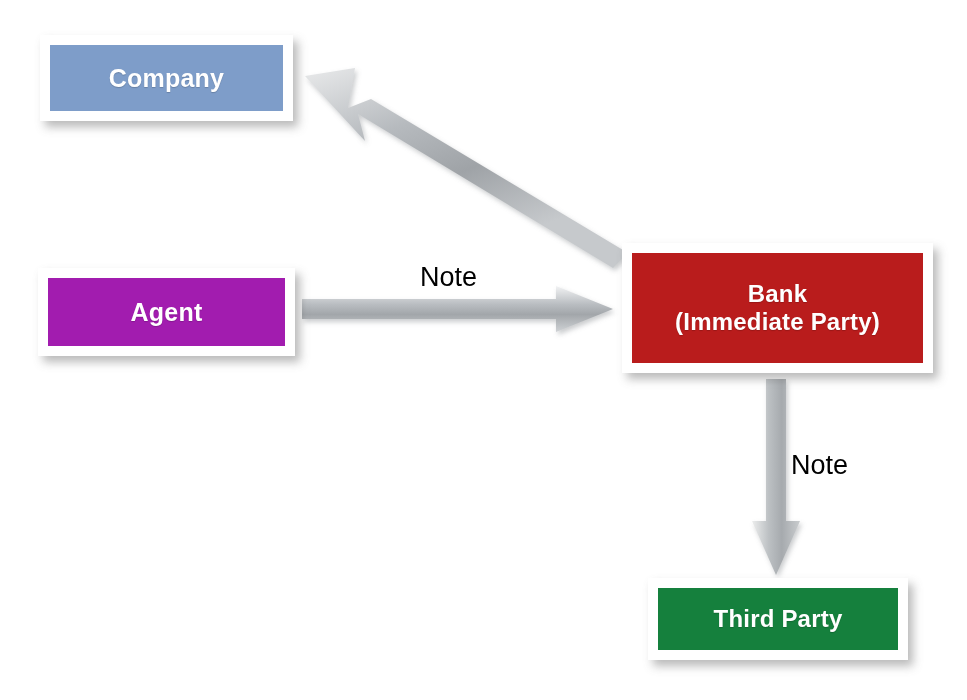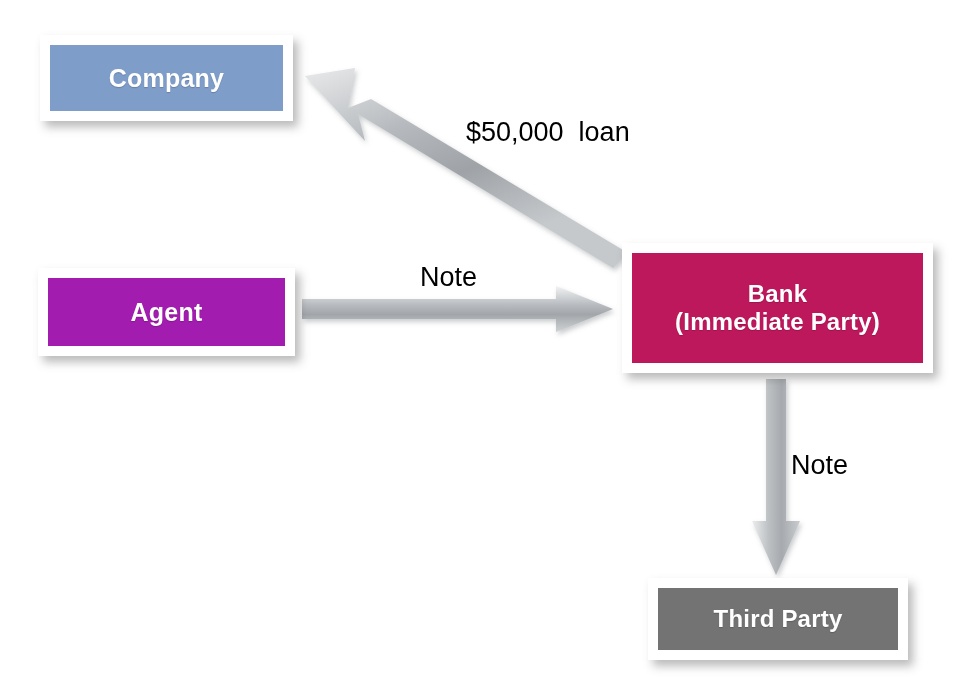--- a/index.html
+++ b/index.html
@@ -123,31 +123,30 @@
     </div>
   </div>
 
   <div id="node-agent" class="node">
     <div class="fill" style="background:#a21caf">
       <span class="label">Agent</span>
     </div>
   </div>
 
   <div id="node-bank" class="node">
-    <div class="fill" style="background:#be185d">
+    <div class="fill" style="background:#b91c1c">
       <span class="label">Bank
 (Immediate Party)</span>
     </div>
   </div>
 
   <div id="node-third" class="node">
-    <div class="fill" style="background:#737373">
+    <div class="fill" style="background:#15803d">
       <span class="label">Third Party</span>
     </div>
   </div>
 
-  <div id="label-loan" class="edge-label">$50,000  loan</div>
 
   <div id="label-note-agent" class="edge-label">Note</div>
 
   <div id="label-note-third" class="edge-label">Note</div>
 
 </div>
 
 </body></html>

